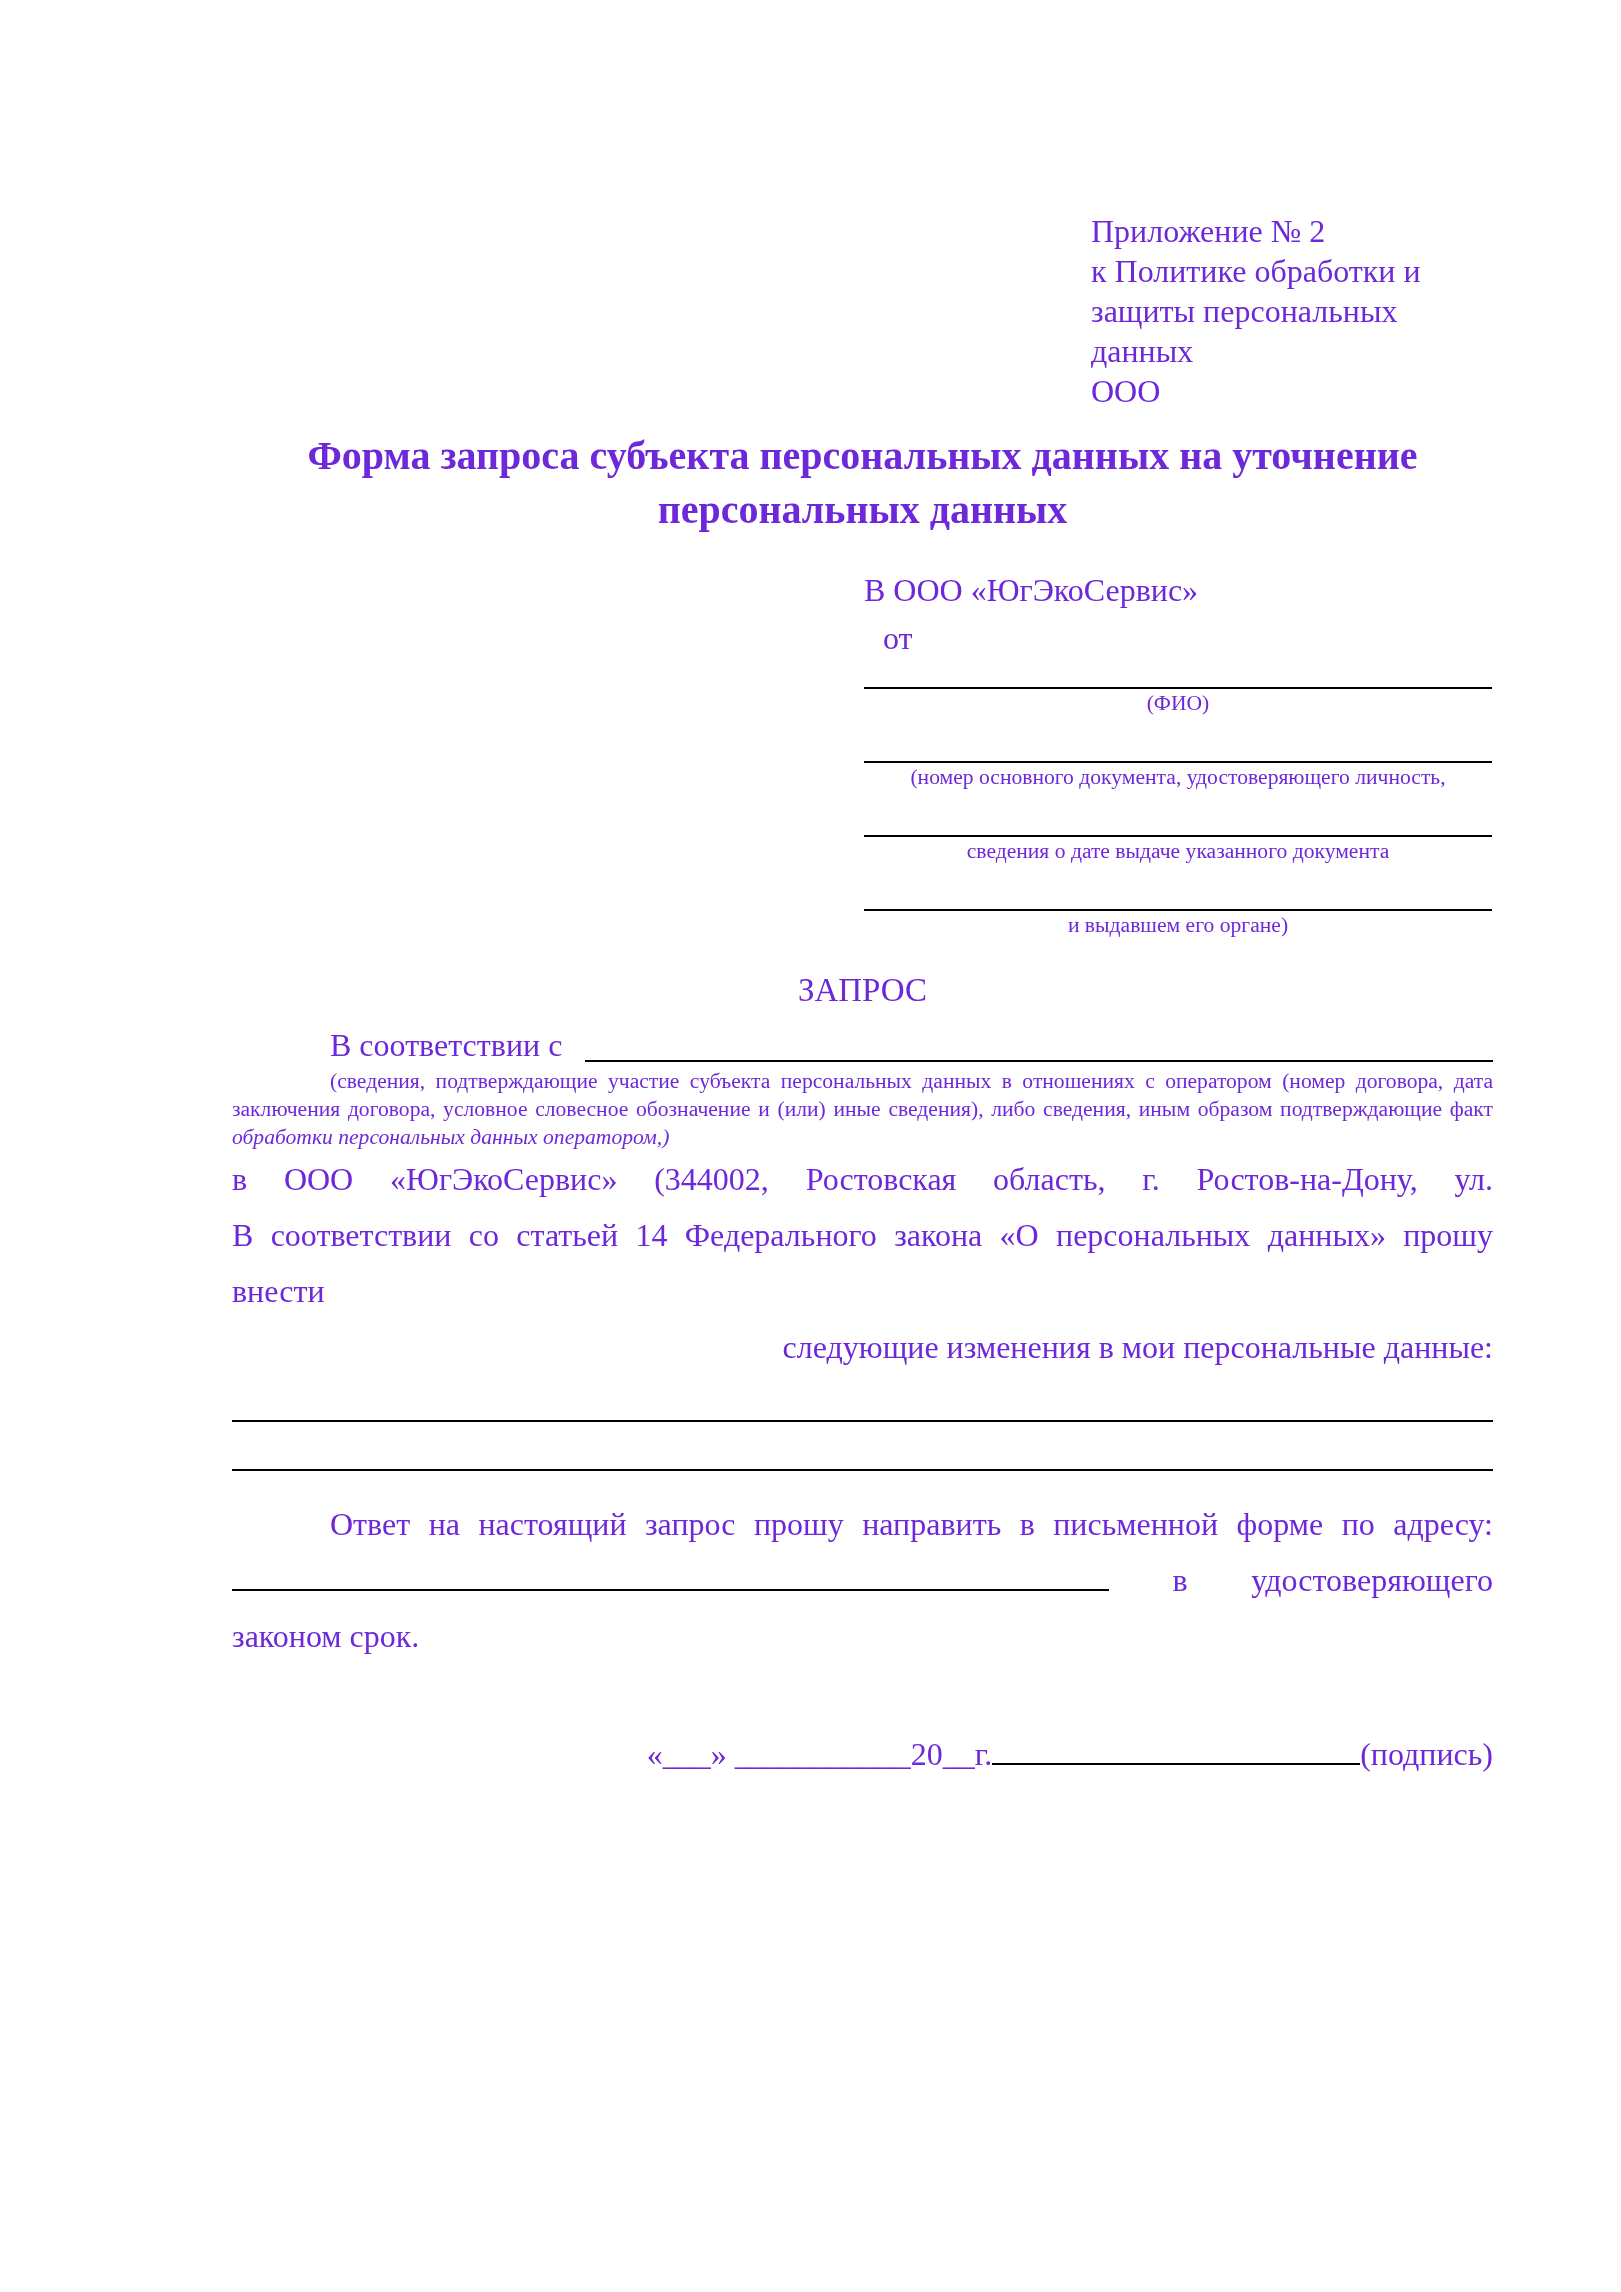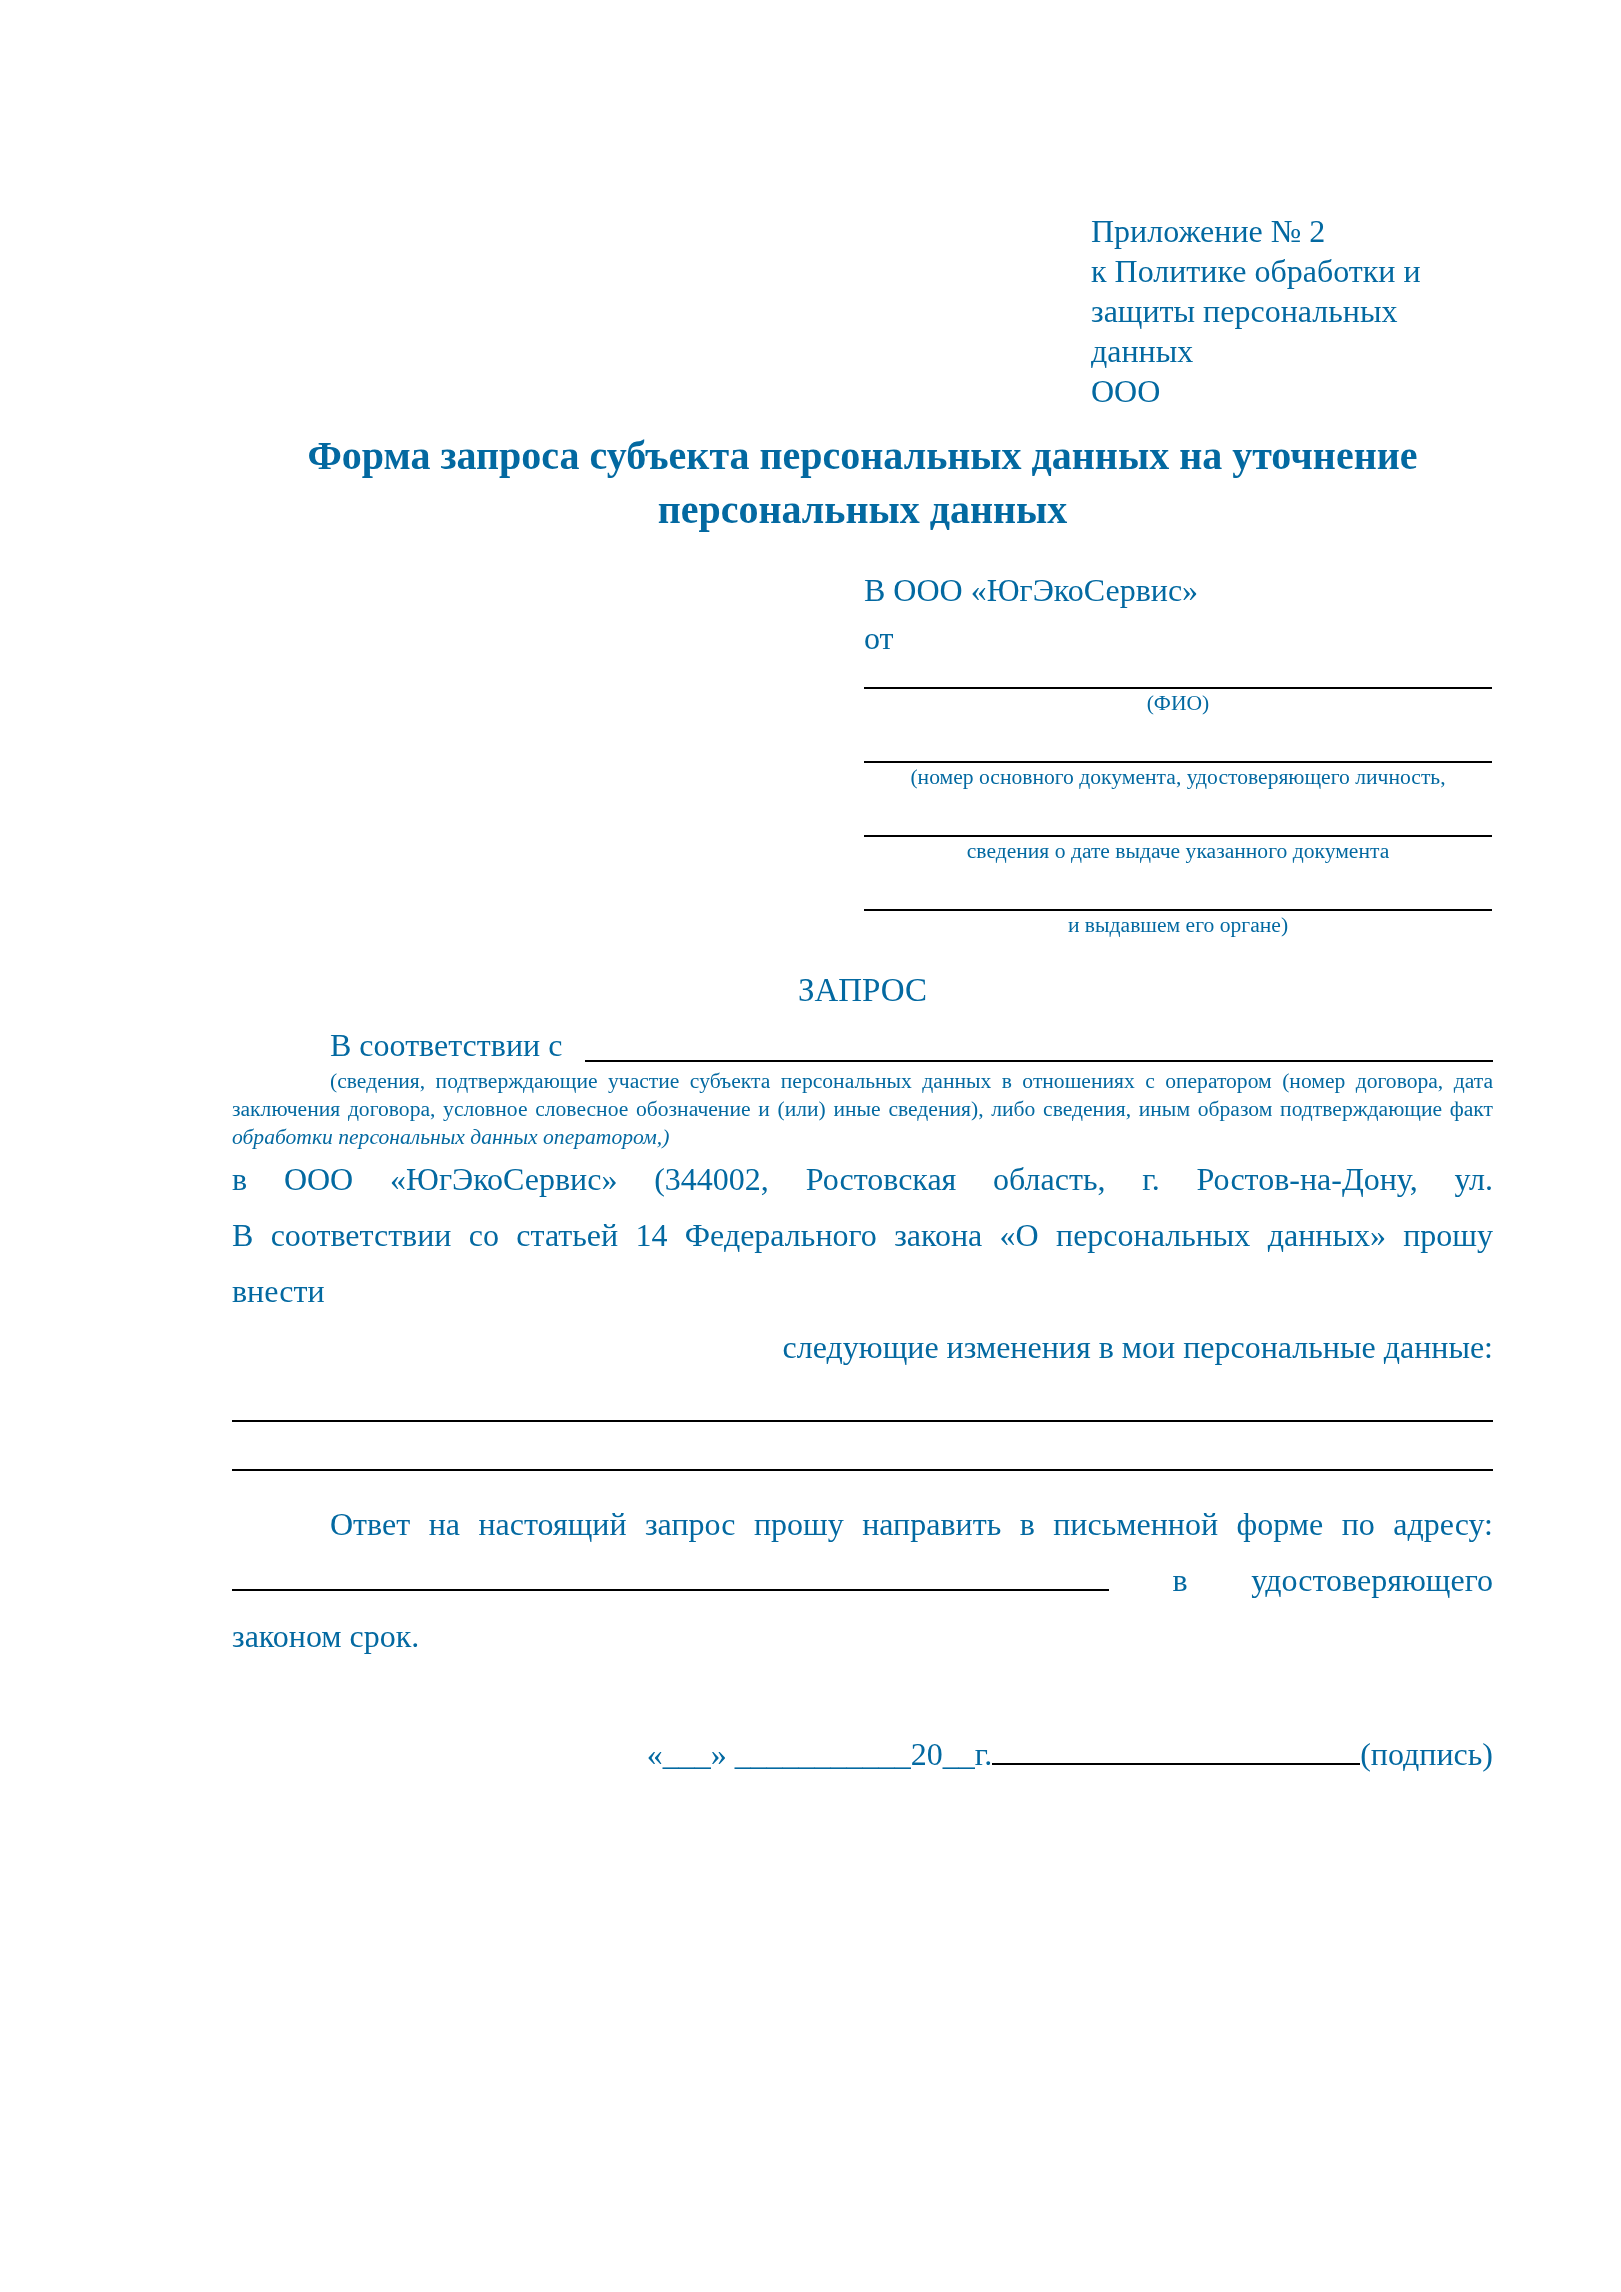--- a/index.html
+++ b/index.html
@@ -1,32 +1,32 @@
 <!DOCTYPE html>
 <html lang="ru"><head>
 <meta charset="utf-8">
 <style>
   html,body{margin:0;padding:0;background:#ffffff;}
   .page{
     position:relative;
     width:1621px;height:2293px;
-    background:#ffffff;color:#0369a1;
+    background:#ffffff;color:#6d28d9;
     font-family:"Liberation Serif","DejaVu Serif",serif;
     box-sizing:border-box;
     padding:211px 128px 0 232px;
     overflow:hidden;
   }
   
   .appendix{margin-left:859px;font-size:32px;line-height:40px;}
   
   .title{margin-top:17.6px;text-align:center;font-weight:bold;font-size:40px;line-height:54px;}
   
   .recipient{margin-top:33px;margin-left:632px;width:628px;font-size:32px;}
   .recipient .org{line-height:41px;}
-  .recipient .from{margin-top:7.8px;line-height:41px;}
+  .recipient .from{margin-top:7.8px;line-height:41px;margin-left:19px;}
   .blank-line{height:27.4px;border-bottom:2.9px solid #000;}
   .blank-line.tall{height:43px;}
   .blank-caption{font-size:21.6px;line-height:29px;text-align:center;}
   
   .zapros{margin-top:29px;text-align:center;font-size:33px;line-height:43px;}
   
   .lead-row{margin-top:11.8px;display:flex;height:43px;font-size:32px;line-height:43px;padding-left:98px;gap:13px;}
   .lead-row .lead-text{white-space:nowrap;padding-right:9.8px;}
   .lead-row .fill-line{flex:1;border-bottom:2.9px solid #000;margin-bottom:4.9px;}
   

